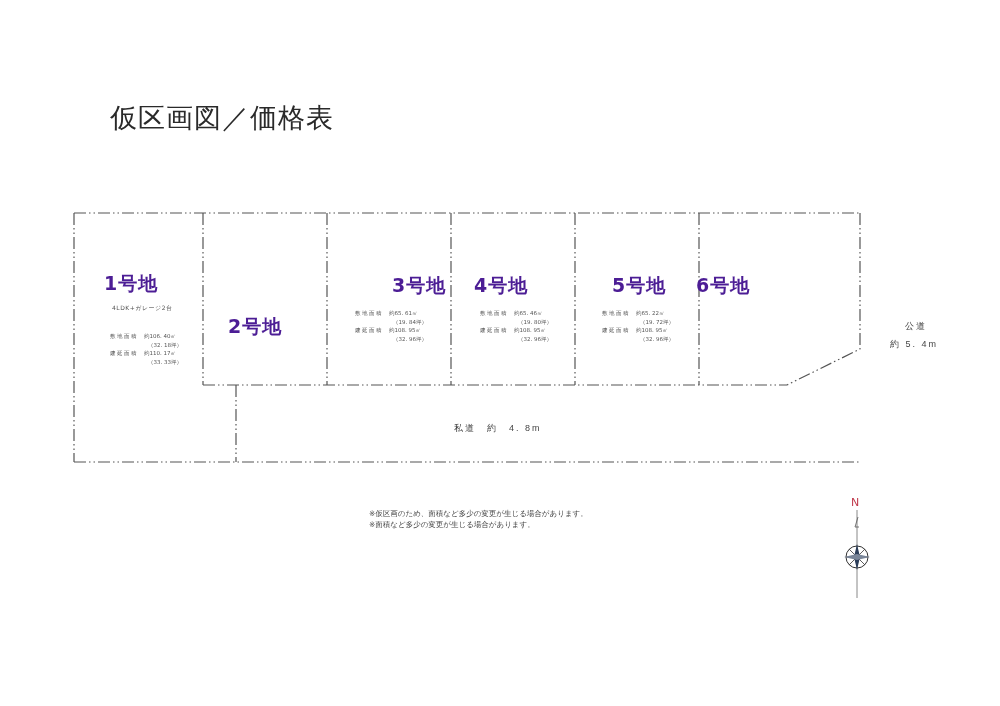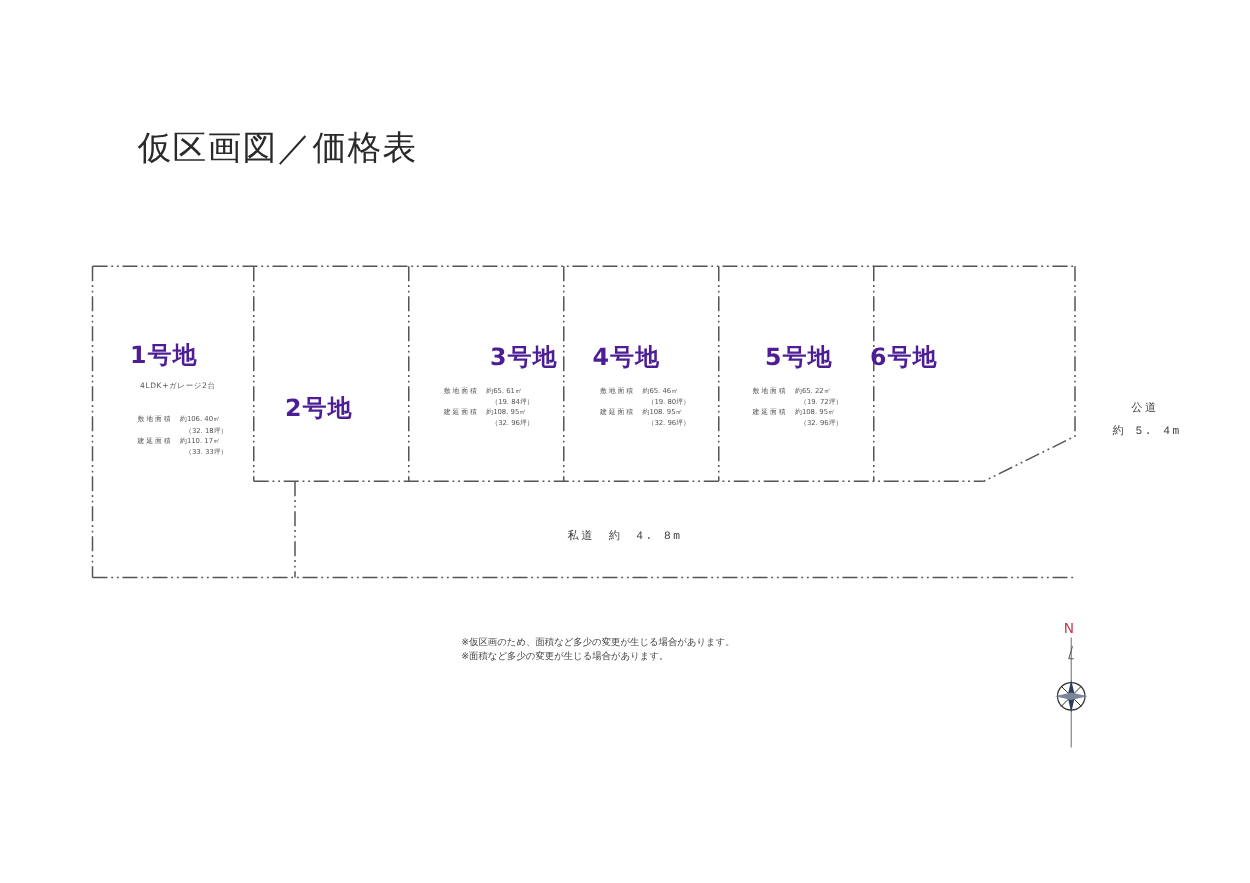--- a/index.html
+++ b/index.html
@@ -11,21 +11,21 @@
   .lot-label { position:absolute; font-weight:bold; font-size:19px; color:#4c1d95;
                font-family:"DejaVu Sans", sans-serif; white-space:nowrap; letter-spacing:1px; }
   .sub { position:absolute; font-size:6px; color:#555; white-space:nowrap;
          font-family:"DejaVu Sans", sans-serif; letter-spacing:0.5px; }
   .area { position:absolute; font-size:5.5px; color:#555; line-height:8.5px;
           font-family:"DejaVu Sans", sans-serif; white-space:nowrap; }
   .area .row { display:flex; }
   .area .lbl { width:34px; letter-spacing:1.5px; }
   .area .paren { padding-left:38px; }
   .road { position:absolute; font-size:9px; color:#444; white-space:nowrap;
-          font-family:Liberation Mono, monospace; letter-spacing:2px; }
+          font-family:Liberation Sans, sans-serif; letter-spacing:2px; }
   .notes { position:absolute; left:369px; top:508px; font-size:7.5px; line-height:11px;
            color:#444; font-family:"DejaVu Sans", sans-serif; }
   .north { position:absolute; left:851px; top:496px; font-size:11px; color:#c0394b;
            font-family:"DejaVu Sans", sans-serif; }
 </style>
 </head>
 <body>
 
 <div class="title">仮区画図／価格表</div>
 

